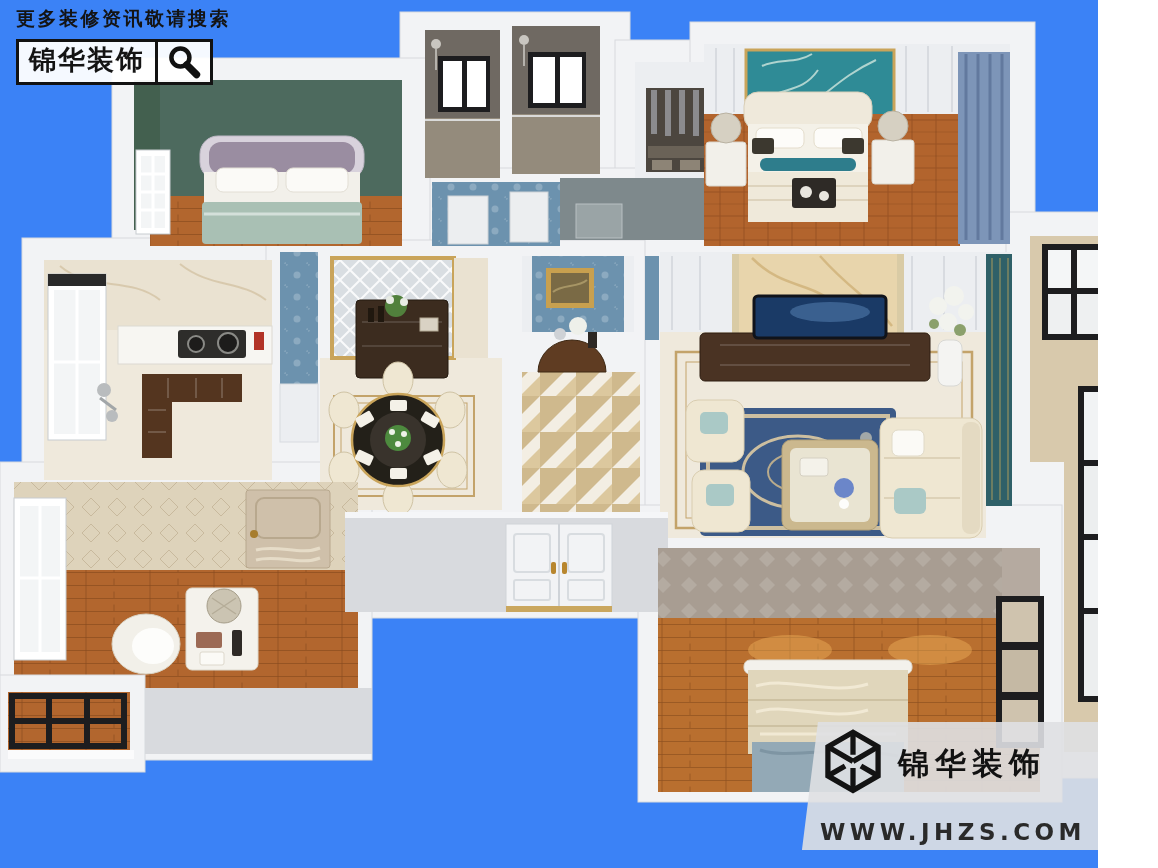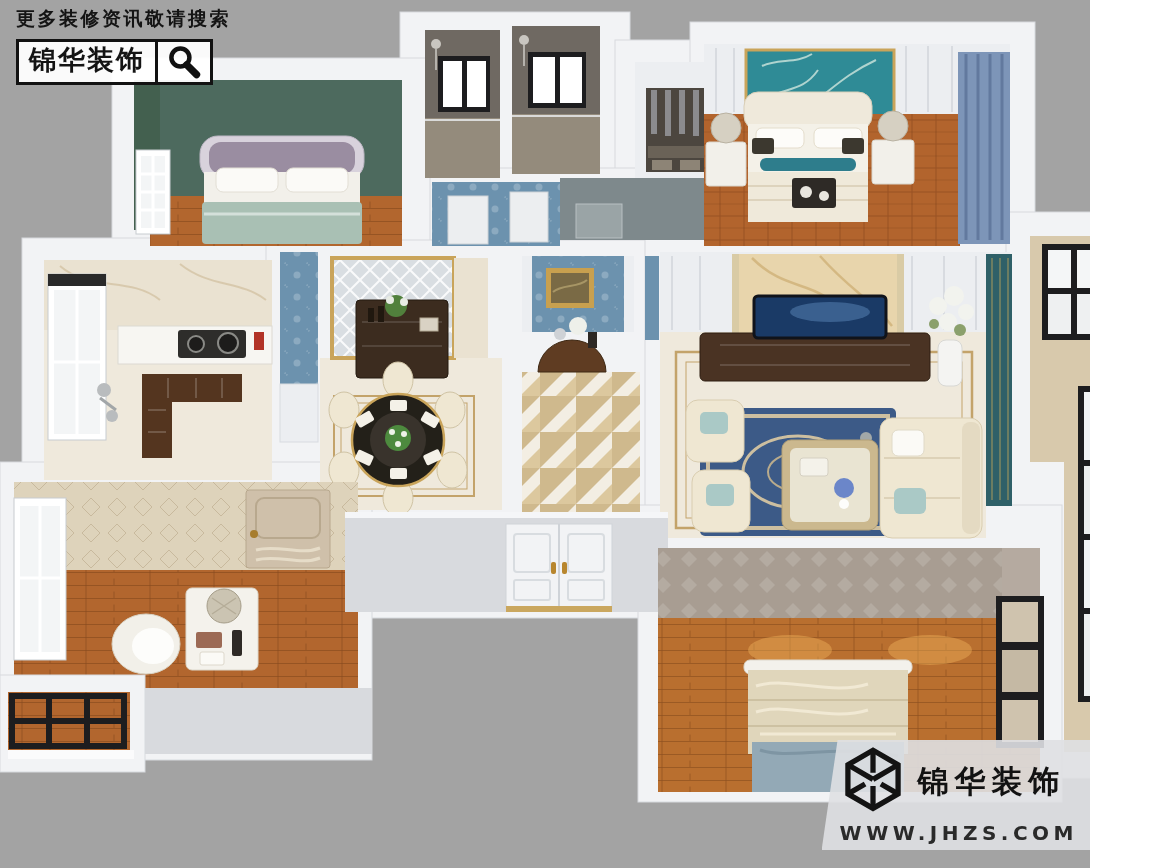--- a/index.html
+++ b/index.html
@@ -10,41 +10,41 @@
     --parquet:#b2642d; --curtain-blue:#7d95b8; --curtain-teal:#2f6068;
     --marble-wall:#eae2d1; --marble-tv:#e8d5ac; --marble-vein:#c9a96b; --floor-cream:#efe9dc;
     --cabinet-brown:#54351f; --table-black:#232019; --rug-blue:#3c5a87; --sofa-cream:#efe7d2;
     --pillow-teal:#aac9c6; --tile-tri:#cfb98d; --tile-base:#f3eee3; --console-wood:#5f3c22;
     --art-gold:#c8a04f; --art-canvas:#7a6a45; --door-beige:#cfc0aa; --wallpaper-beige:#ded3bb;
     --wallpaper-gray:#a89d92; --desk-white:#f4f2ec; --screen-blue:#1a3a66; --balcony-floor:#d8c9ac;
     --entry-gray:#d8dade; --bed1-head:#9a8da1; --bed1-frame:#d8d2dc; --bed1-blanket:#a9c0b4;
     --closet-dark:#4c463f; --graygreen-wall:#7e898c; --wm-band:rgba(223,224,227,0.9);
   }
   html,body{margin:0;padding:0;background:#fff;}
-  #stage{position:relative;width:1090px;height:868px;background:#a3a3a3;overflow:hidden;
-         font-family:"Liberation Sans",sans-serif;}
+  #stage{position:relative;width:1090px;height:868px;background:#3b82f6;overflow:hidden;
+         font-family:"Liberation Sans",sans-serif;padding-left:8px;}
   #plan{position:absolute;left:0;top:0;}
   
   .wm-tl{position:absolute;top:6px;left:16px;color:#141414;z-index:5;
          font-family:"Liberation Serif","DejaVu Serif",serif;}
   .wm-slogan{font-size:19px;font-weight:700;letter-spacing:2.5px;white-space:nowrap;}
   .wm-searchbox{margin-top:7px;display:inline-flex;align-items:stretch;border:3px solid #121212;
                 background:rgba(255,255,255,.95);}
   .wm-brand{font-size:27px;font-weight:700;letter-spacing:2px;padding:2px 10px 4px 10px;
             border-right:3px solid #121212;line-height:1.25;}
   .wm-mag{display:flex;align-items:center;justify-content:center;padding:2px 8px;}
   
   .wm-br{position:absolute;right:0;bottom:18px;z-index:5;background:var(--wm-band);
          padding:6px 12px 5px 18px;clip-path:polygon(16px 0,100% 0,100% 100%,0 100%);
          display:flex;flex-direction:column;align-items:flex-start;}
   .wm-br-row{display:flex;align-items:center;gap:12px;}
   .wm-br-texts{display:flex;flex-direction:column;color:#121212;
                font-family:"Liberation Serif","DejaVu Serif",serif;}
   .wm-br-line{font-size:31px;font-weight:900;letter-spacing:6px;line-height:1.1;white-space:nowrap;}
-  .wm-site{font-size:20px;font-weight:800;letter-spacing:4.5px;color:#2a2a2a;margin-top:3px;
+  .wm-site{font-size:23px;font-weight:800;letter-spacing:4.5px;color:#2a2a2a;margin-top:19px;
            font-family:"DejaVu Sans",sans-serif;}
 </style>
 </head>
 <body>
 
 <div id="stage">
 
 <svg id="plan" width="1158" height="868" viewBox="0 0 1158 868">
   <defs>
     <pattern id="planks" width="64" height="13" patternUnits="userSpaceOnUse">

